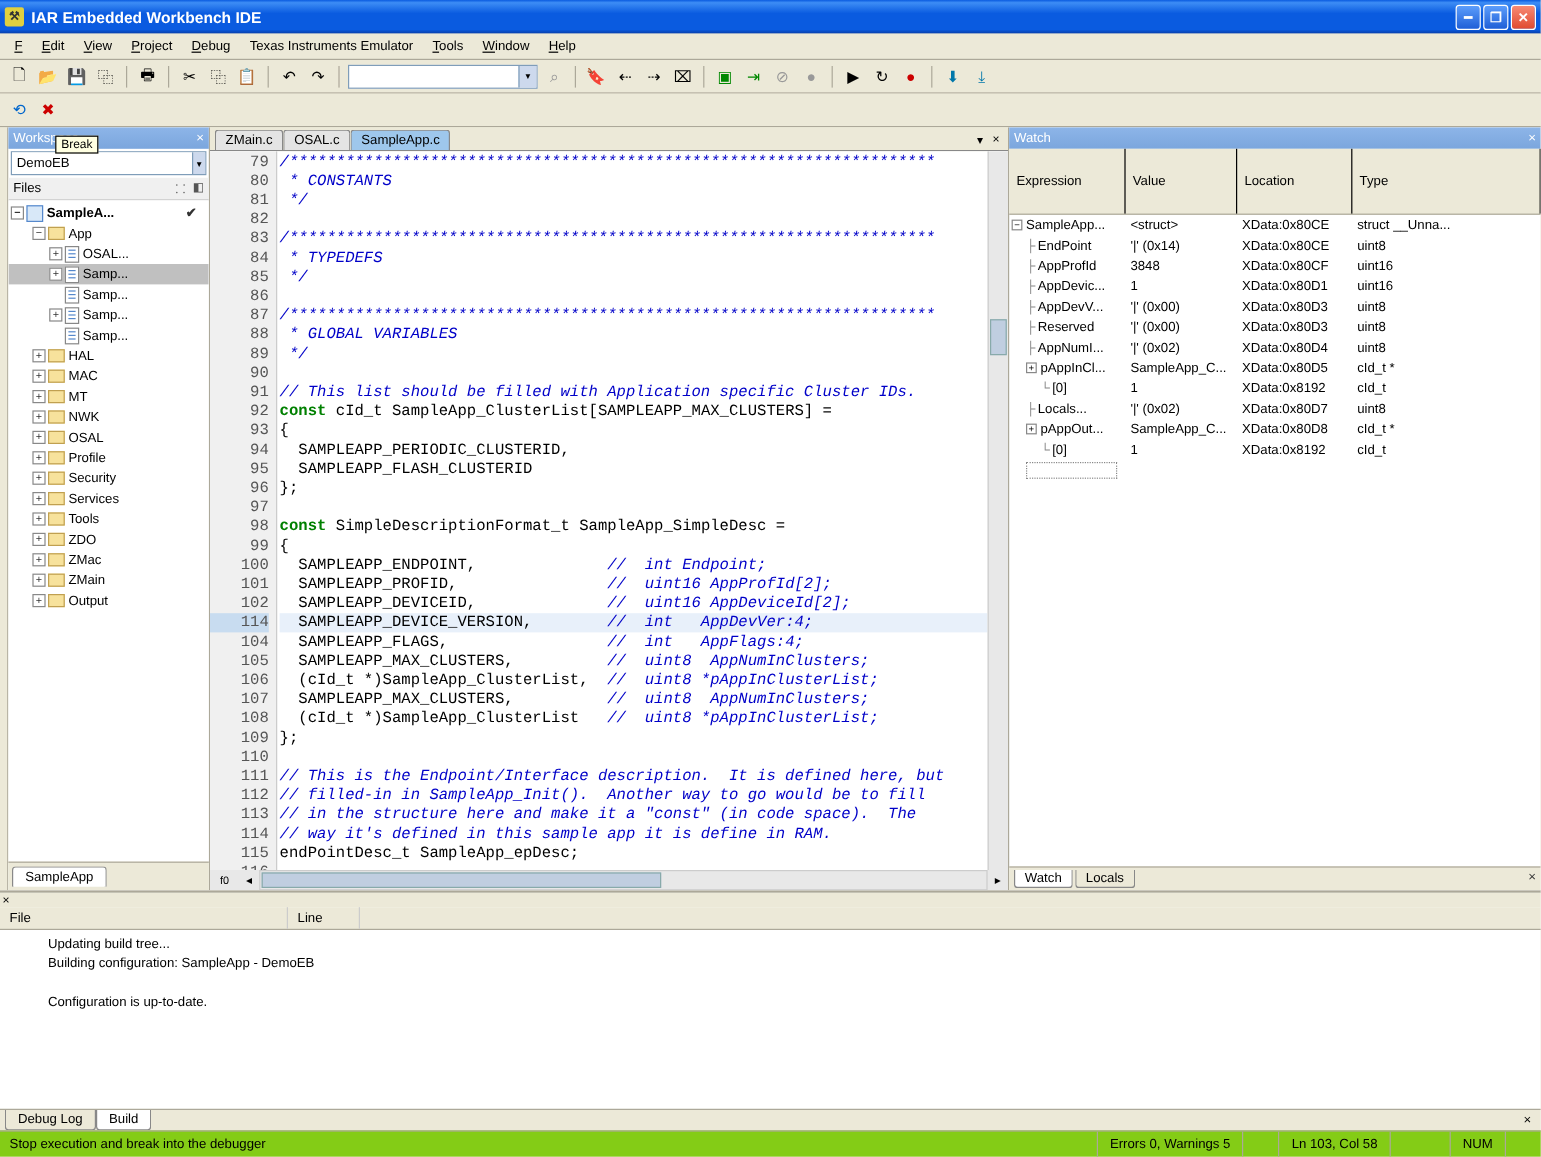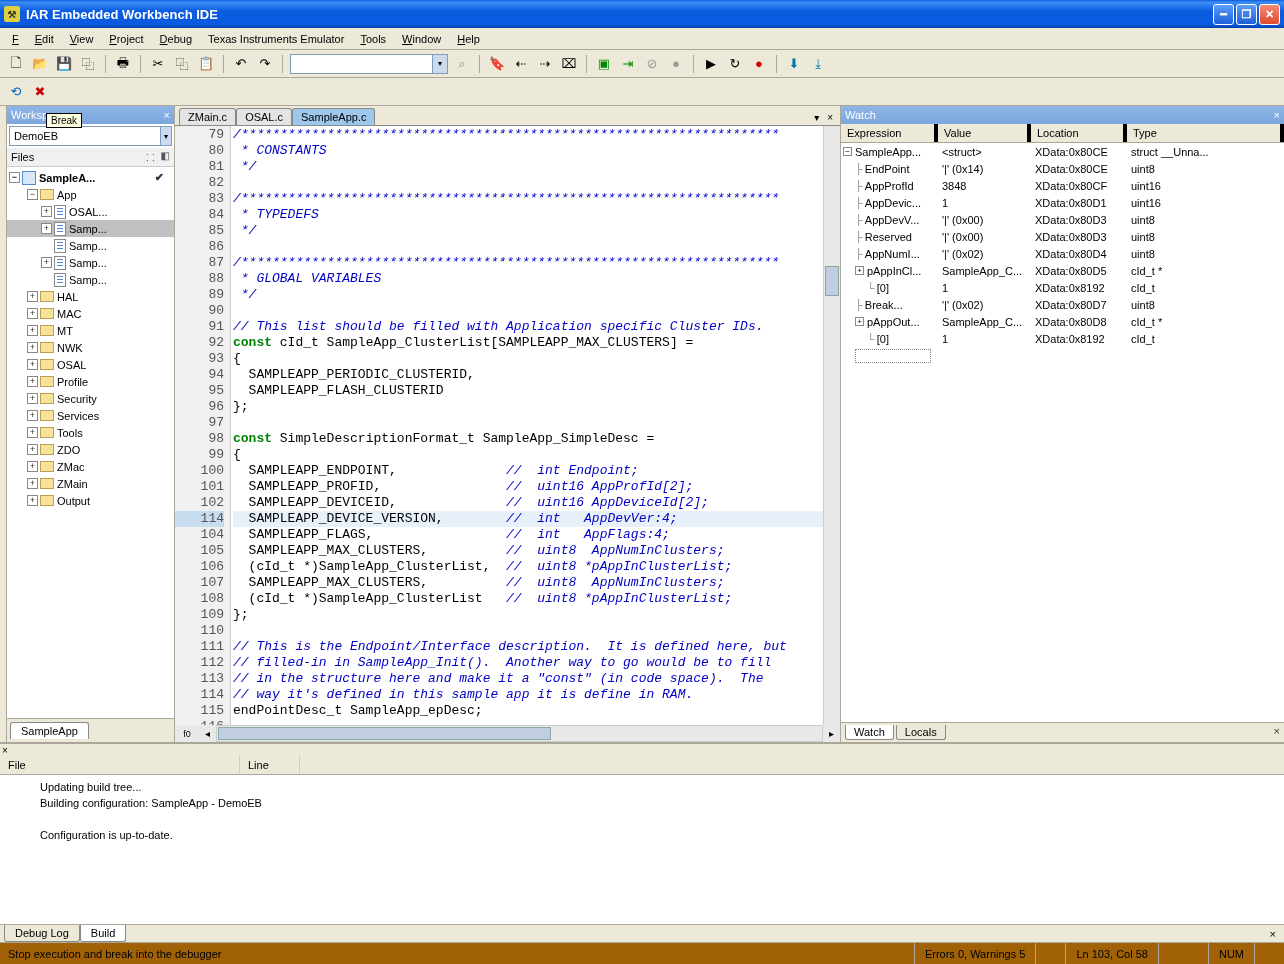--- a/index.html
+++ b/index.html
@@ -61,21 +61,21 @@
 .line.hl { background:#e8f0fa;}
 .ed-scroll-v { width: 17px; background: #e8e8e8; border-left:1px solid #ccc; position:relative;}
 .ed-scroll-v .thumb{position:absolute; top:140px; left:1px; right:1px; height:30px; background:#c0cee0; border:1px solid #8aa;}
 .ed-scroll-h { height: 17px; background: #e8e8e8; display:flex; align-items:center;}
 .ed-scroll-h .track{flex:1; height:100%; position:relative; border:1px solid #ccc;}
 .ed-scroll-h .thumb{position:absolute; left:1px; top:1px; bottom:1px; width:55%; background:#c0cee0; border:1px solid #8aa;}
 .ed-scroll-h .fn{width:24px; font-size:9px; text-align:center;}
 .ed-scroll-h .arrow{width:17px; text-align:center; font-size:10px; cursor:pointer;}
 .watch-panel { width: 444px; display: flex; flex-direction: column; border-left: 1px solid #aca899; background:white;}
 .watch-hdr-row { display: flex; background: #ece9d8; border-bottom: 1px solid #aca899; font-size: 11px; }
-.watch-hdr-row div { padding: 3px 6px; border-right: 4px solid #000000; }
+.watch-hdr-row div { padding: 21px 6px; border-right: 1px solid #000000; }
 .wh-exp{width:97px;} .wh-val{width:93px;} .wh-loc{width:96px;} .wh-typ{flex:1;}
 .watch-body { flex: 1; overflow: auto; font-size: 11px; }
 .watch-row { display: flex; height: 17px; align-items: center; }
 .watch-row > div { padding: 0 4px; overflow: hidden; white-space: nowrap; text-overflow: ellipsis; }
 .wr-exp { width: 97px; display:flex !important; align-items:center; padding:0 2px !important;}
 .wr-val { width: 93px; } .wr-loc { width: 96px; } .wr-typ { flex: 1; }
 .w-exp-box { width:9px; height:9px; border:1px solid #888; display:inline-flex; align-items:center; justify-content:center; font-size:8px; margin-right:3px; line-height:1;}
 .w-tree-line { display:inline-block; color:#888; margin-right:2px;}
 .watch-empty-input { border:1px dotted #888; width:76px; height:14px; margin-left:14px;}
 .watch-tabs { border-top: 1px solid #aca899; background: #ece9d8; padding: 2px 4px; font-size:11px;}
@@ -86,21 +86,21 @@
 .bottom-close-strip{height:12px; background:#ece9d8; display:flex; align-items:center; padding:0 2px; font-size:10px;}
 .bottom-close-strip .x{cursor:pointer;}
 .msg-hdr { display: flex; background: #ece9d8; border-bottom: 1px solid #aca899; font-size: 11px; }
 .msg-hdr div { padding: 3px 8px; border-right: 1px solid #ccc; }
 .mh-msg { flex: 1; padding-left:40px !important;} .mh-file { width: 240px; } .mh-line { width: 60px; }
 .msg-body { flex: 1; padding: 4px 40px; font-size: 11px; line-height: 16px; }
 .bottom-tabs { background: #ece9d8; border-top: 1px solid #aca899; padding: 0 4px; display:flex; align-items:center;}
 .bot-tab { display: inline-block; border: 1px solid #888; padding: 2px 10px; font-size: 11px; background: #ece9d8; border-radius: 0 0 3px 3px; border-top:none;}
 .bot-tab.active { background: white; }
 .bot-close{margin-left:auto; cursor:pointer; padding:0 4px;}
-.statusbar { height: 22px; background: #a16207; border-top: 1px solid #aca899; display: flex; align-items: center; font-size: 11px; }
+.statusbar { height: 22px; background: #84cc16; border-top: 1px solid #aca899; display: flex; align-items: center; font-size: 11px; }
 .statusbar .cell { padding: 0 10px; border-left: 1px solid #aca899; height:100%; display:flex; align-items:center;}
 .statusbar .first { flex: 1; padding: 0 8px; }
 .file-tree-container{flex:1; display:flex; flex-direction:column; overflow:hidden;}
 </style>
 </head>
 <body>
 
 <div class="titlebar">
   <div class="titlebar-icon">⚒</div>
   <div class="titlebar-title">IAR Embedded Workbench IDE</div>
@@ -482,21 +482,21 @@
             <span>[0]</span>
           </div>
           <div class="wr-val">1</div>
           <div class="wr-loc">XData:0x8192</div>
           <div class="wr-typ">cId_t</div>
         </div>
         <div class="watch-row">
           <div class="wr-exp">
             <span style="display: inline-block; width: 12px;"></span>
             <span class="w-tree-line">├</span>
-            <span>Break...</span>
+            <span>Locals...</span>
           </div>
           <div class="wr-val">'|' (0x02)</div>
           <div class="wr-loc">XData:0x80D7</div>
           <div class="wr-typ">uint8</div>
         </div>
         <div class="watch-row">
           <div class="wr-exp">
             <span style="display: inline-block; width: 12px;"></span>
             <span class="w-exp-box">+</span>
             <span>pAppOut...</span>

